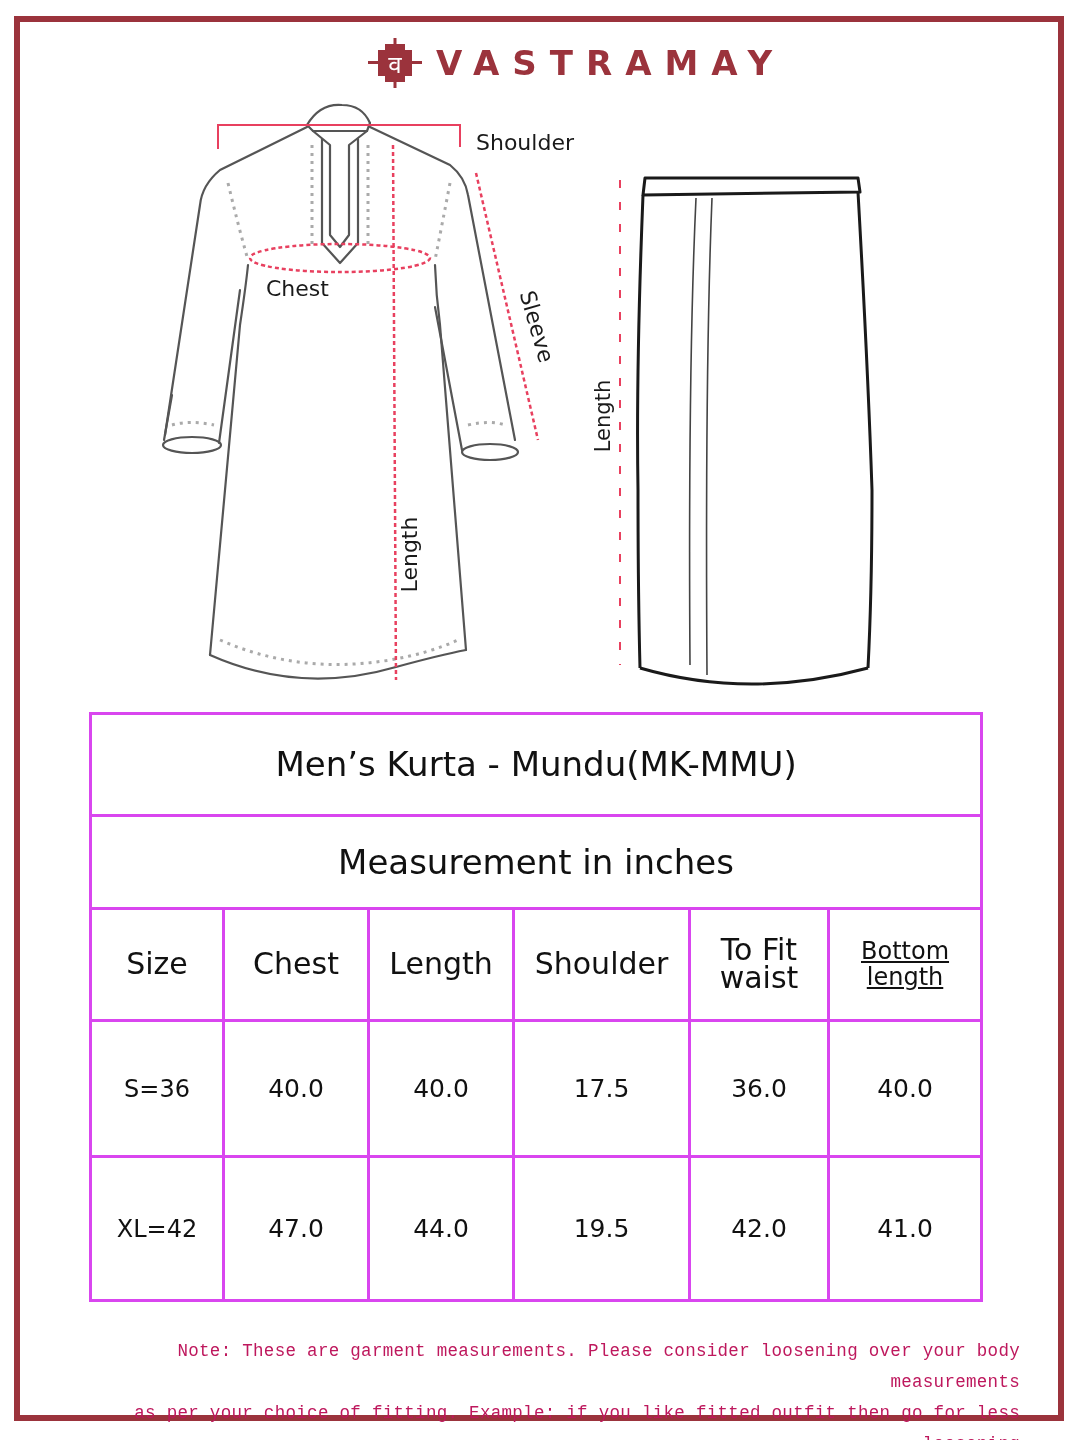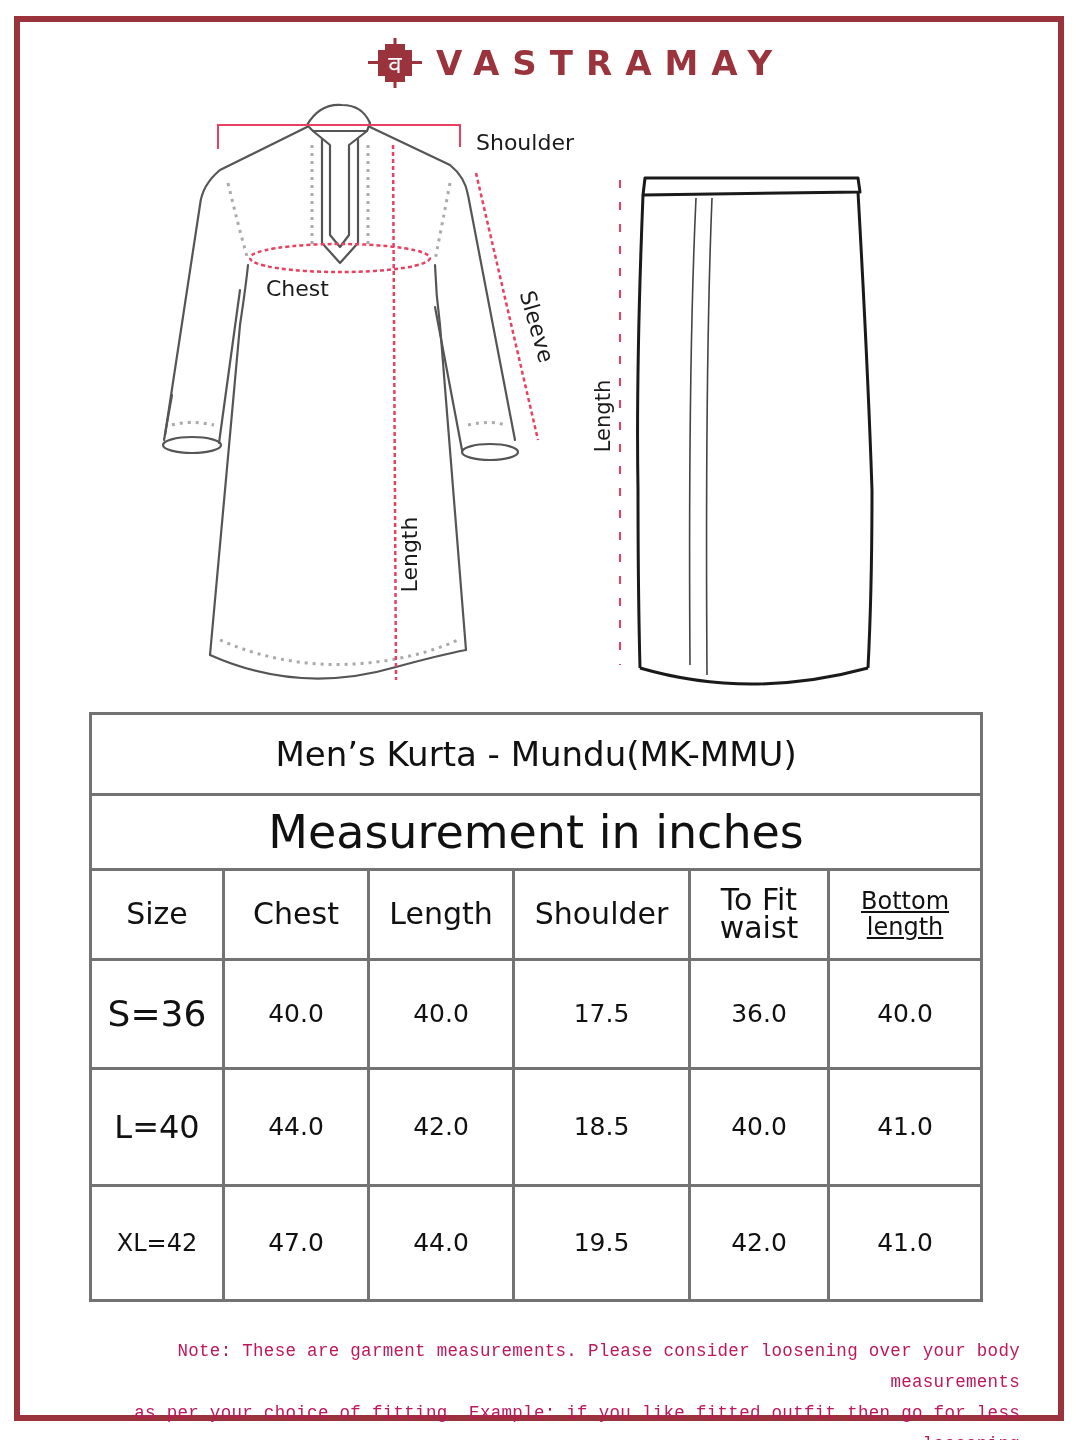--- a/index.html
+++ b/index.html
@@ -27,28 +27,28 @@
       position: absolute; font-family: "DejaVu Sans", sans-serif; font-size: 22px; color: #1a1a1a;
       white-space: nowrap;
     }
 
     .size-table {
       position: absolute; left: 89px; top: 712px; width: 891px; height: 590px;
       border-collapse: collapse; table-layout: fixed;
       font-family: "DejaVu Sans", sans-serif;
     }
     .size-table td, .size-table th {
-      border: 3px solid #737373; text-align: center; vertical-align: middle;
+      border: 3px solid #d946ef; text-align: center; vertical-align: middle;
       font-weight: normal; color: #111;
     }
     .title-cell { height: 68px; font-size: 34px; }
-    .subtitle-cell { height: 62px; font-size: 46px; }
+    .subtitle-cell { height: 62px; font-size: 34px; }
     .head-cell { height: 75px; font-size: 30px; line-height: 28px; }
     .head-cell.small { font-size: 24px; line-height: 26px; text-decoration: underline; }
-    .size-cell { font-size: 36px; }
+    .size-cell { font-size: 24px; }
     .val-cell { font-size: 25px; }
 
     .note {
       position: absolute; left: 40px; top: 1336px; width: 980px;
       font-family: Liberation Mono, monospace; font-size: 17.5px; color: #be185d;
       text-align: right; line-height: 31px; letter-spacing: 0.3px;
     }
   </style>
 </head>
 <body>
@@ -156,28 +156,20 @@
     <th class="head-cell small"><span>Bottom</span><br><span>length</span></th>
   </tr>
   <tr style="height:91px;">
     <td class="size-cell">S=36</td>
     <td class="val-cell">40.0</td>
     <td class="val-cell">40.0</td>
     <td class="val-cell">17.5</td>
     <td class="val-cell">36.0</td>
     <td class="val-cell">40.0</td>
   </tr>
-  <tr style="height:98px;">
-    <td class="size-cell" style="font-size:32px;">L=40</td>
-    <td class="val-cell">44.0</td>
-    <td class="val-cell">42.0</td>
-    <td class="val-cell">18.5</td>
-    <td class="val-cell">40.0</td>
-    <td class="val-cell">41.0</td>
-  </tr>
   <tr style="height:96px;">
     <td class="size-cell" style="font-size:24px;">XL=42</td>
     <td class="val-cell">47.0</td>
     <td class="val-cell">44.0</td>
     <td class="val-cell">19.5</td>
     <td class="val-cell">42.0</td>
     <td class="val-cell">41.0</td>
   </tr>
 </tbody>
   </table>

